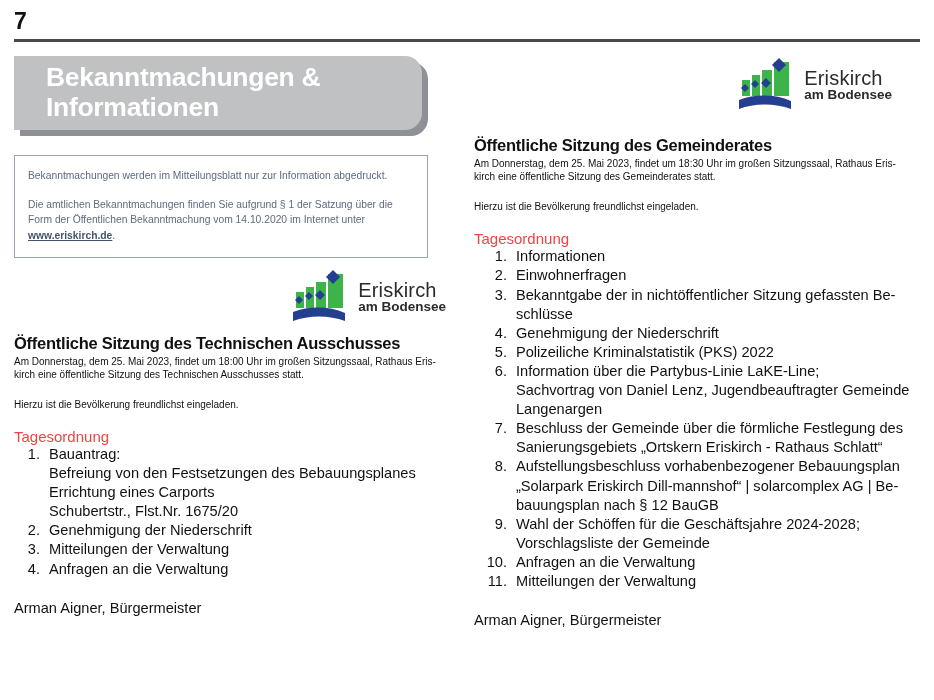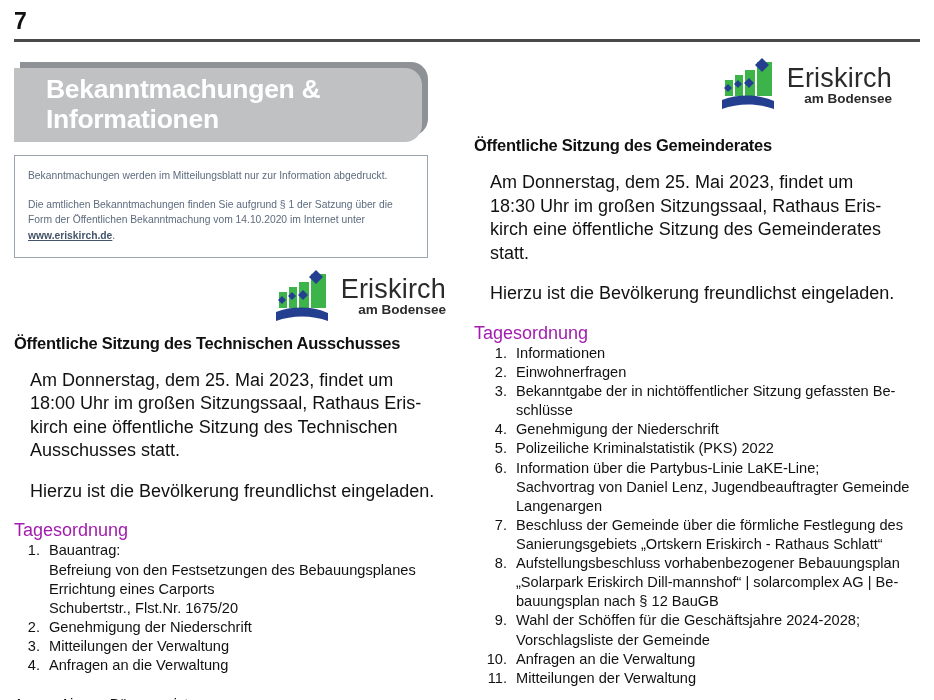--- a/index.html
+++ b/index.html
@@ -69,21 +69,21 @@
     left: 6px;
     top: 6px;
     width: 408px;
     height: 74px;
     background: #8e9296;
     border-radius: 0 17px 17px 0;
   }
   .banner {
     position: absolute;
     left: 0;
-    top: 12px;
+    top: 0;
     width: 408px;
     height: 74px;
     background: #bfc1c3;
     border-radius: 0 17px 17px 0;
     display: flex;
     flex-direction: column;
     justify-content: center;
     box-sizing: border-box;
     padding: 0 0 0 32px;
   }
@@ -124,50 +124,50 @@
   .logo-left  { justify-content: flex-end; padding-right: 8px; margin: 10px 0 6px 0; }
   .logo-right { justify-content: flex-end; padding-right: 22px; margin: 0 0 22px 0; }
   .logo-mark { width: 62px; height: 58px; display: block; }
   .logo-text {
     display: flex;
     flex-direction: column;
     align-items: flex-start;
     line-height: 1;
   }
   .logo-name {
-    font-size: 27px;
+    font-size: 20px;
     color: #2b2b2b;
     letter-spacing: 0.2px;
   }
   .logo-sub {
     font-size: 13.5px;
     font-weight: 700;
     color: #2b2b2b;
     align-self: flex-end;
     margin-top: 0;
   }
 
   
   .article-title {
     font-size: 16.5px;
     font-weight: 700;
     color: #111111;
     margin: 8px 0 2px 0;
     letter-spacing: -0.25px;
   }
   .body-p {
-    font-size: 18px;
+    font-size: 10px;
     line-height: 1.31;
     color: #111111;
-    margin: 16px;
+    margin: 0;
   }
   .body-p.spaced { margin-top: 17px; }
   .agenda-label {
-    font-size: 18px;
-    color: #a21caf;
+    font-size: 15px;
+    color: #ef4444;
     margin: 17px 0 0 0;
   }
 
   
   .agenda {
     list-style: none;
     margin: 0;
     padding: 0;
   }
   .agenda-item {

